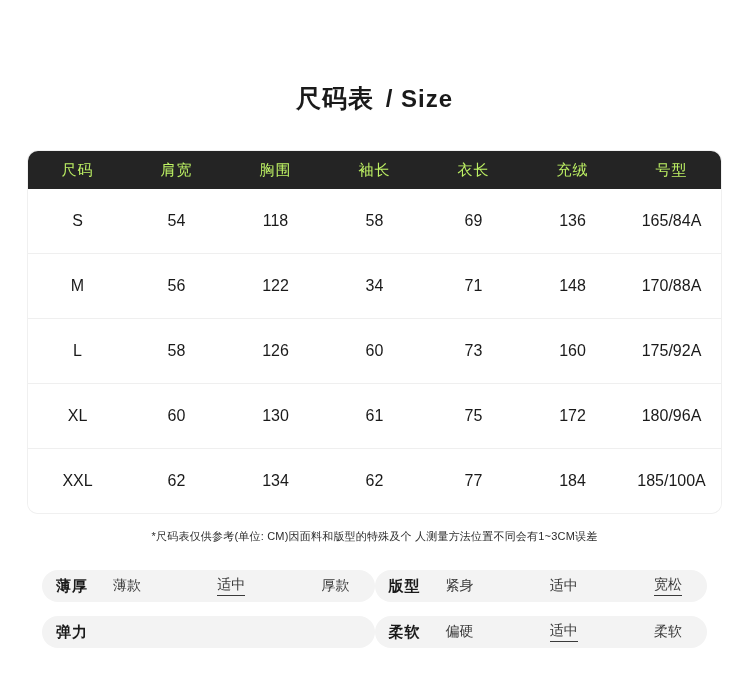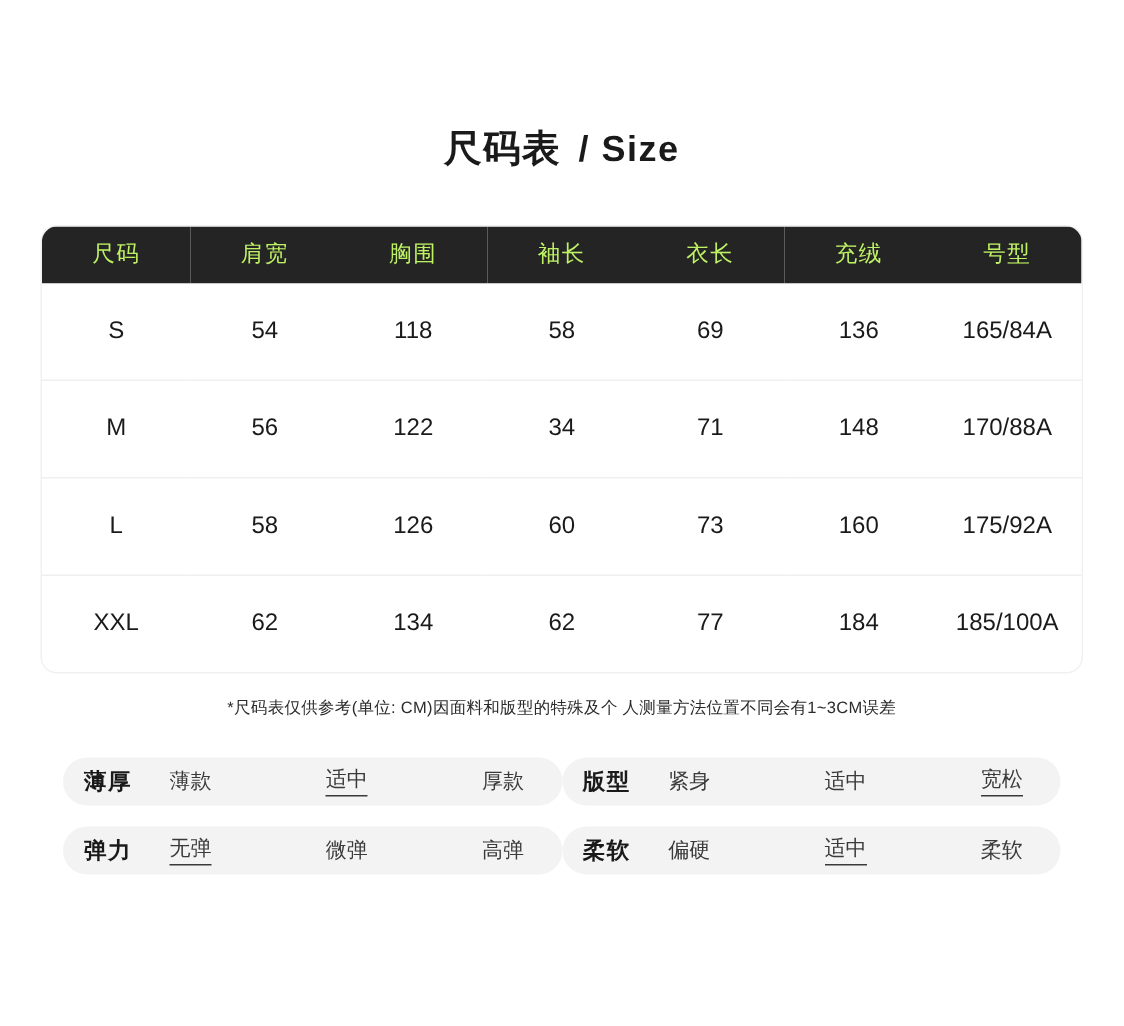--- a/index.html
+++ b/index.html
@@ -167,20 +167,29 @@
         <tr>
           <td>L</td>
           <td>58</td>
           <td>126</td>
           <td>60</td>
           <td>73</td>
           <td>160</td>
           <td>175/92A</td>
         </tr>
         <tr>
+          <td>XL</td>
+          <td>60</td>
+          <td>130</td>
+          <td>61</td>
+          <td>75</td>
+          <td>172</td>
+          <td>180/96A</td>
+        </tr>
+        <tr>
           <td>XXL</td>
           <td>62</td>
           <td>134</td>
           <td>62</td>
           <td>77</td>
           <td>184</td>
           <td>185/100A</td>
         </tr>
       </tbody>
     </table>
@@ -208,25 +217,20 @@
             <span class="attr-opt">适中</span>
             <span class="attr-opt selected">宽松</span>
           </span>
         </div>
       </div>
     </div>
     <div class="attr-row">
       <div class="attr-group">
         <div class="attr-pill">
           <span class="attr-label">弹力</span>
-          <span class="attr-options">
-            <span class="attr-opt selected">无弹</span>
-            <span class="attr-opt">微弹</span>
-            <span class="attr-opt">高弹</span>
-          </span>
         </div>
       </div>
       <div class="attr-group">
         <div class="attr-pill">
           <span class="attr-label">柔软</span>
           <span class="attr-options">
             <span class="attr-opt">偏硬</span>
             <span class="attr-opt selected">适中</span>
             <span class="attr-opt">柔软</span>
           </span>

